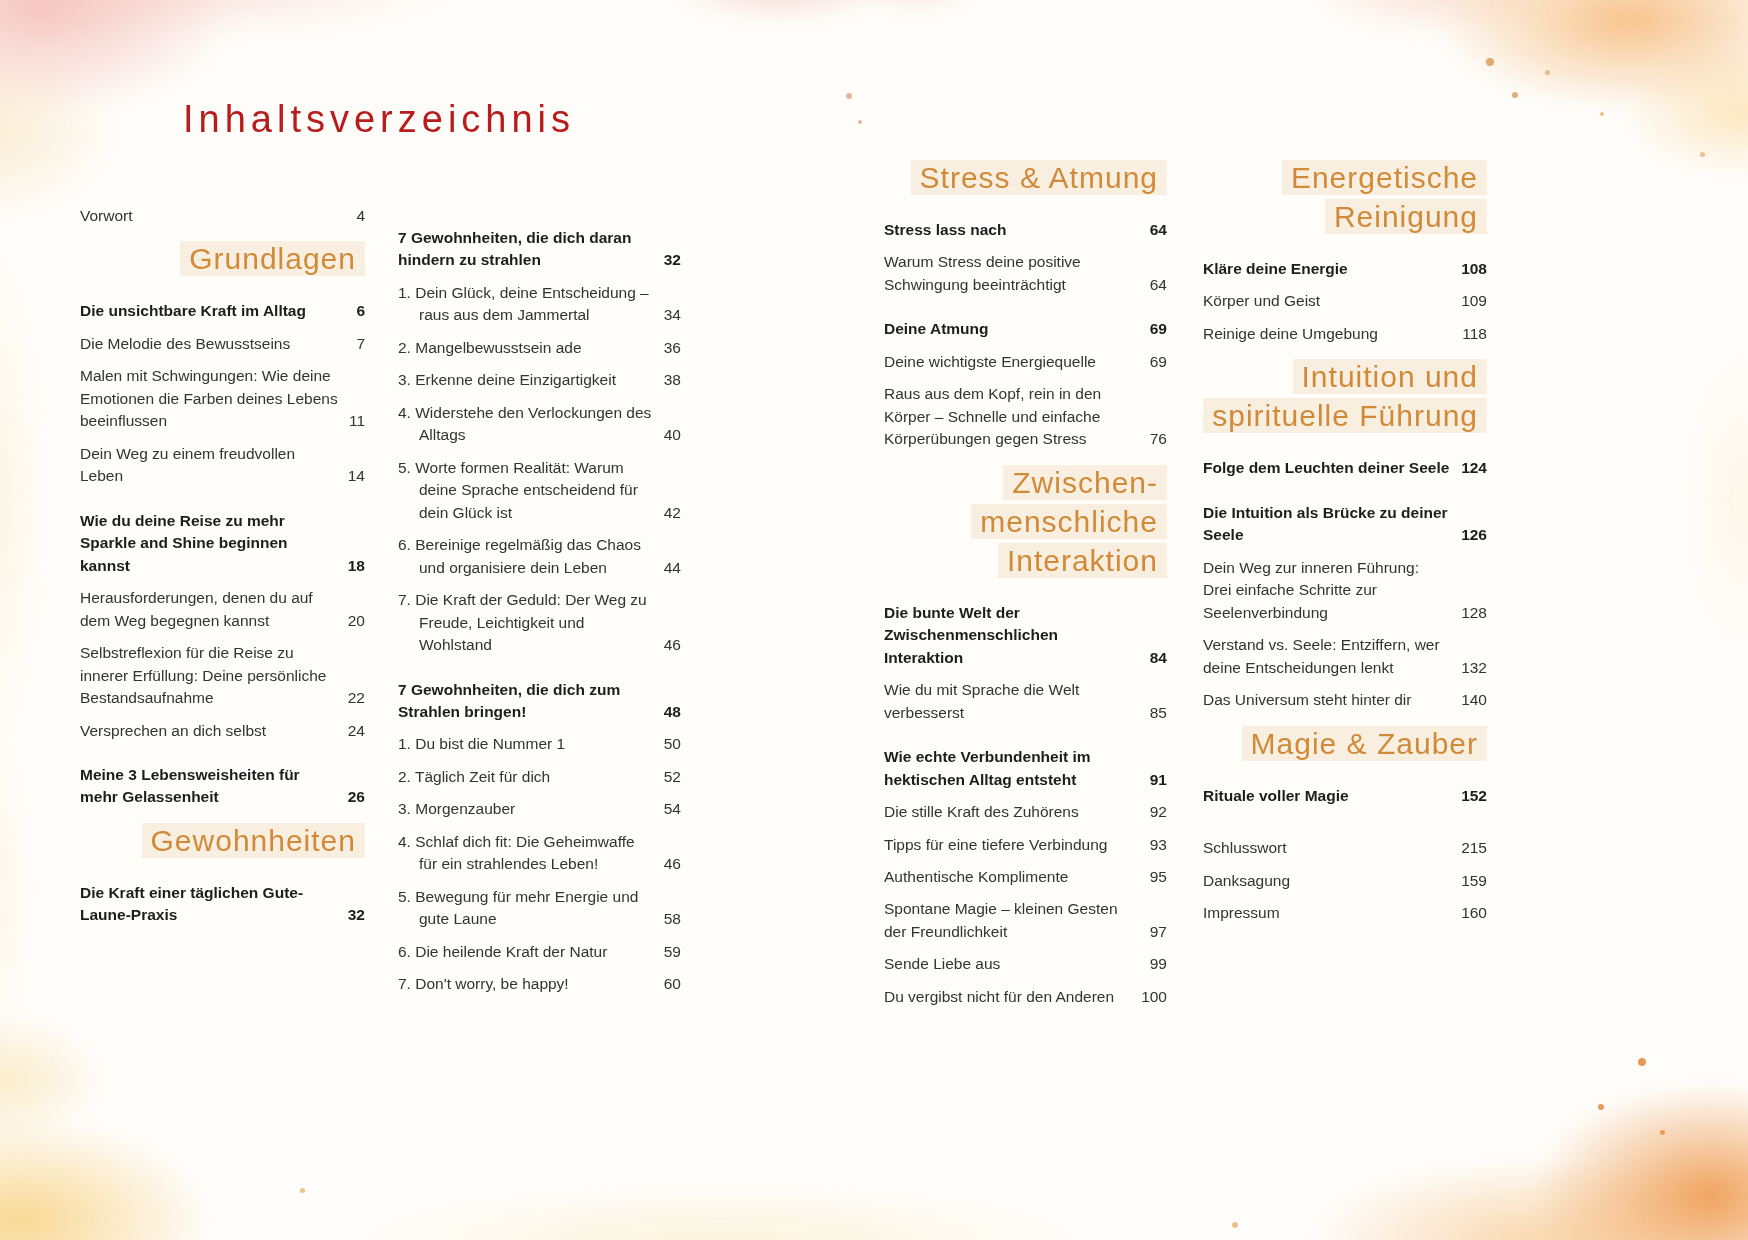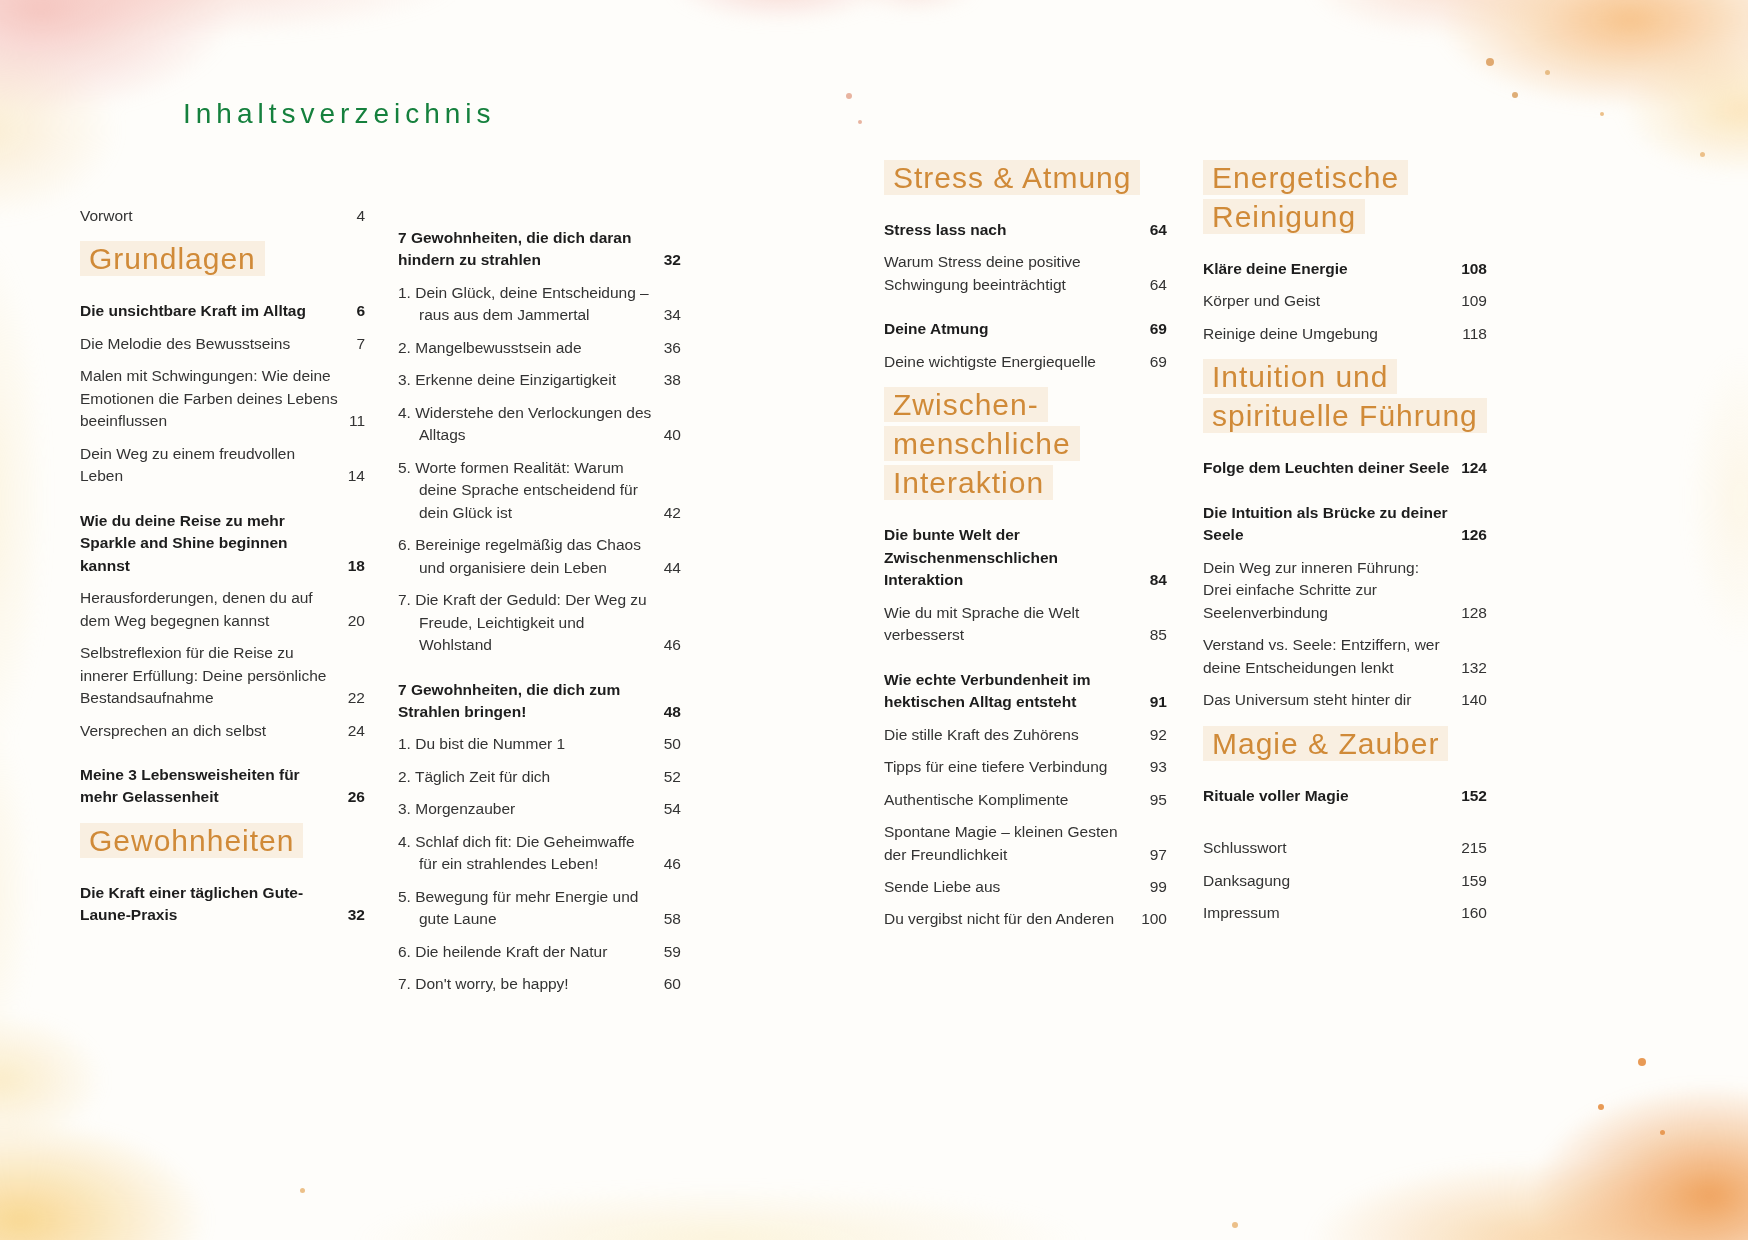--- a/index.html
+++ b/index.html
@@ -33,34 +33,34 @@
       radial-gradient(ellipse 520px 75px  at 740px 1260px,rgba(251,236,195,0.55), rgba(251,236,195,0) 70%),
       radial-gradient(ellipse 250px 155px at 1730px 1215px,rgba(238,153,77,0.90), rgba(238,153,77,0) 72%),
       radial-gradient(ellipse 330px 115px at 1560px 1260px,rgba(246,195,130,0.65), rgba(246,195,130,0) 70%),
       radial-gradient(ellipse 75px 210px  at 1760px 520px,rgba(252,238,205,0.40), rgba(252,238,205,0) 70%);
   }
   .dot { position:absolute; border-radius:50%; pointer-events:none; }
 
   
   .page-title {
     position:absolute; left:183px; top:98px;
-    font-size:28px; letter-spacing:5px;
-    color:#15803d; font-weight:400;
+    font-size:38px; letter-spacing:5px;
+    color:#b91c1c; font-weight:400;
     white-space:nowrap;
   }
 
   
   .toc-col { position:absolute; }
   .col-1 { left:80px;   top:205px; width:285px; }
   .col-2 { left:398px;  top:205px; width:283px; }
   .col-3 { left:884px;  top:158px; width:283px; }
   .col-4 { left:1203px; top:158px; width:284px; }
 
   .toc-heading {
-    margin:12px 0 20px; text-align:left;
+    margin:12px 0 20px; text-align:right;
     font-size:30px; line-height:1.3; letter-spacing:1px;
     color:#d08a38; font-weight:400;
   }
   .toc-col > .toc-heading:first-child { margin-top:0; }
   .toc-heading .hl {
     background:rgba(238,206,160,0.28);
     padding:1px 9px;
     white-space:pre-line;
     -webkit-box-decoration-break:clone;
     box-decoration-break:clone;
@@ -225,20 +225,24 @@
         <span class="p">64</span>
       </div>
       <div class="toc-entry bold">
         <span class="t">Deine Atmung</span>
         <span class="p">69</span>
       </div>
       <div class="toc-entry">
         <span class="t">Deine wichtigste Energiequelle</span>
         <span class="p">69</span>
       </div>
+      <div class="toc-entry">
+        <span class="t">Raus aus dem Kopf, rein in den Körper – Schnelle und einfache Körperübungen gegen Stress</span>
+        <span class="p">76</span>
+      </div>
       <div class="toc-heading"><span class="hl">Zwischen-
 menschliche
 Interaktion</span></div>
       <div class="toc-entry bold">
         <span class="t">Die bunte Welt der Zwischenmenschlichen Interaktion</span>
         <span class="p">84</span>
       </div>
       <div class="toc-entry">
         <span class="t">Wie du mit Sprache die Welt verbesserst</span>
         <span class="p">85</span>

